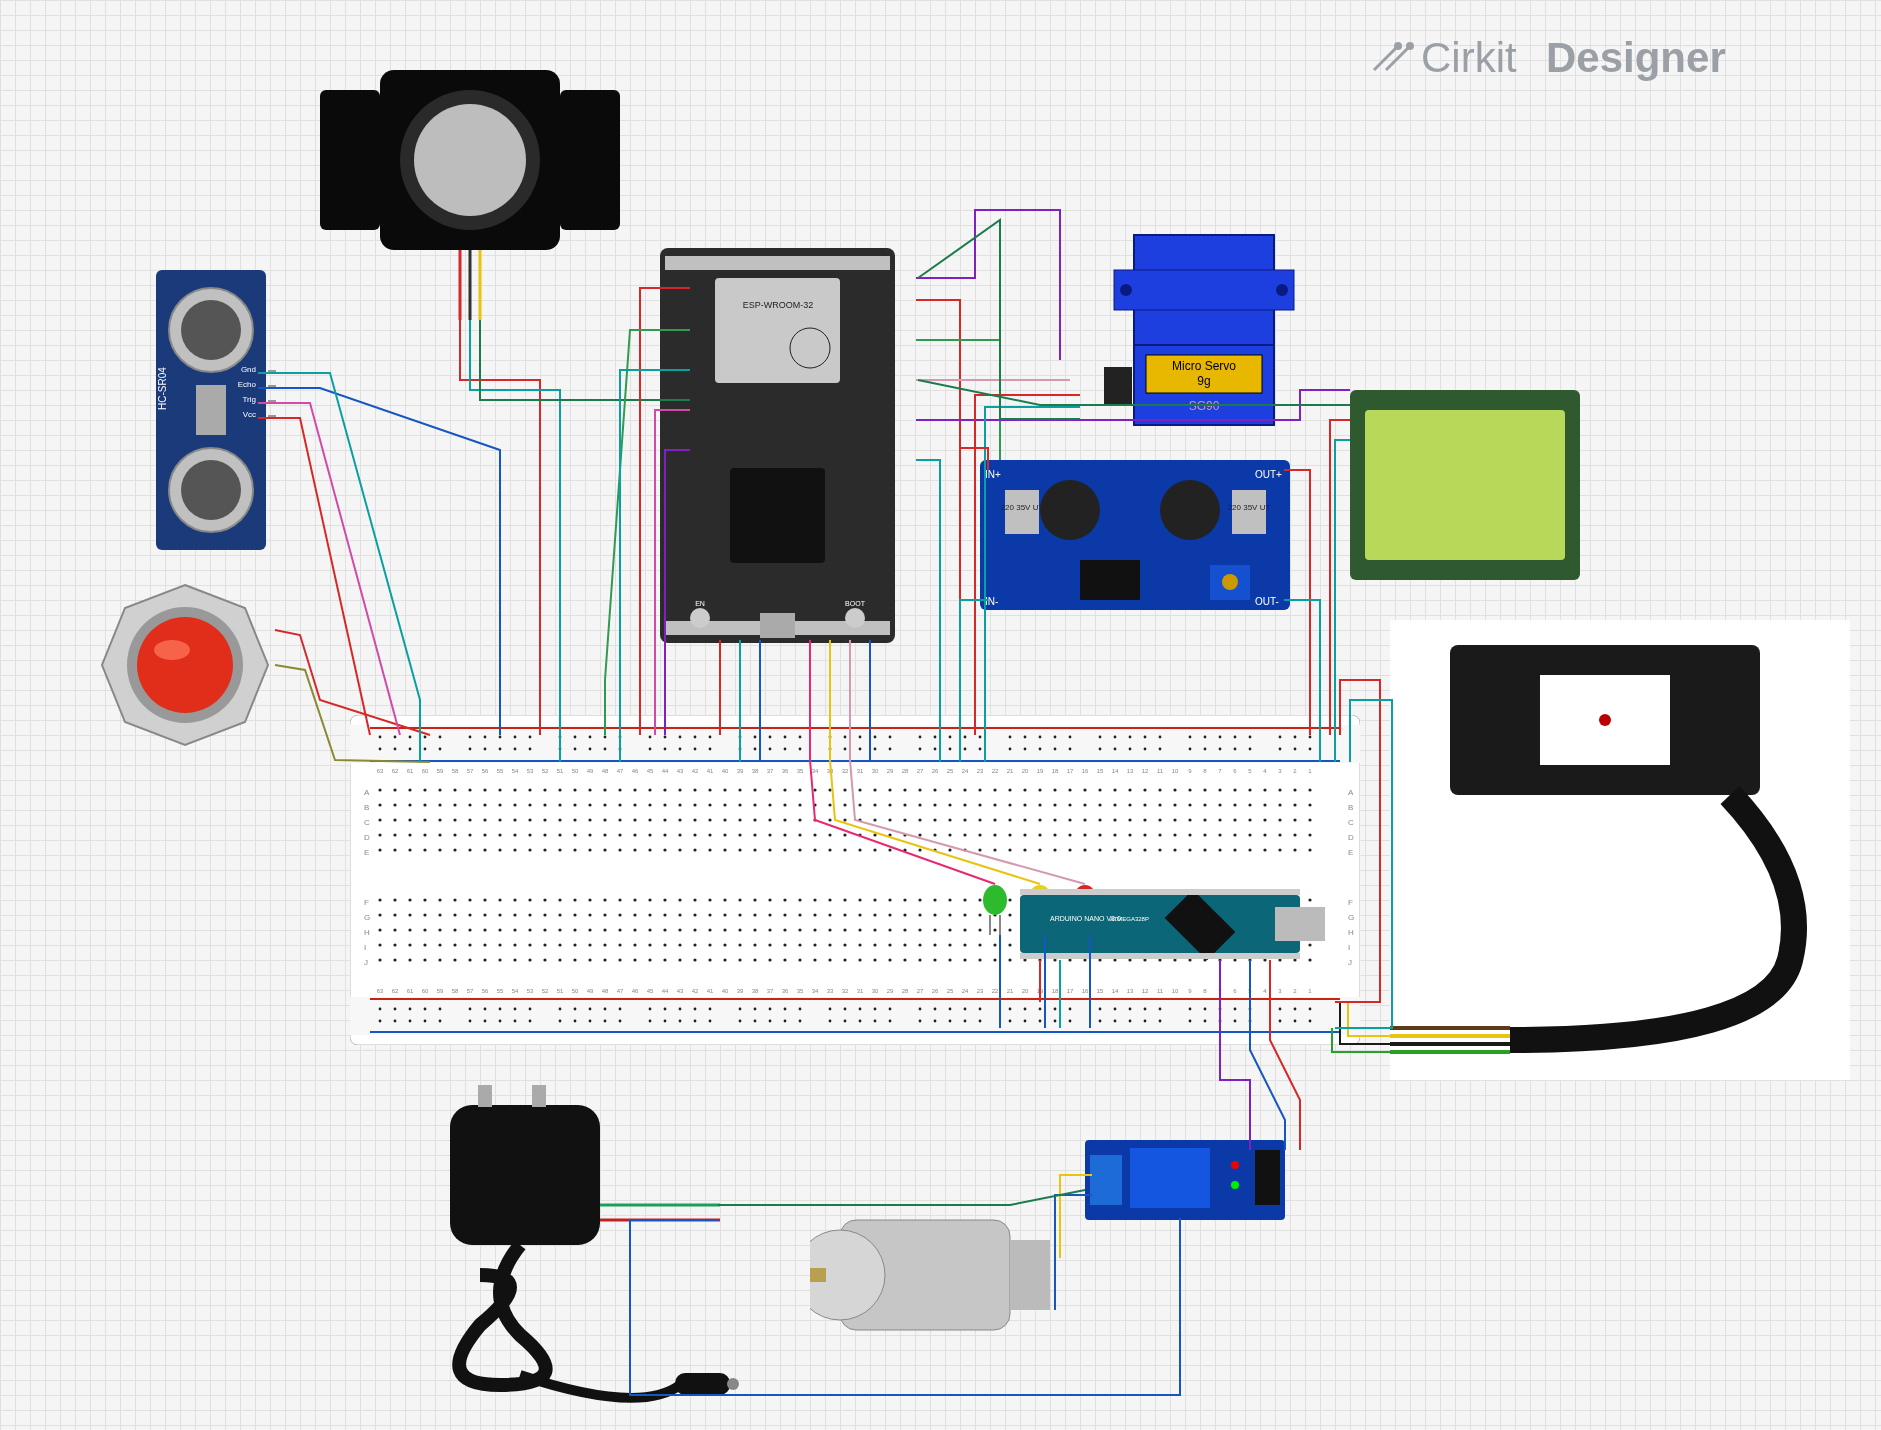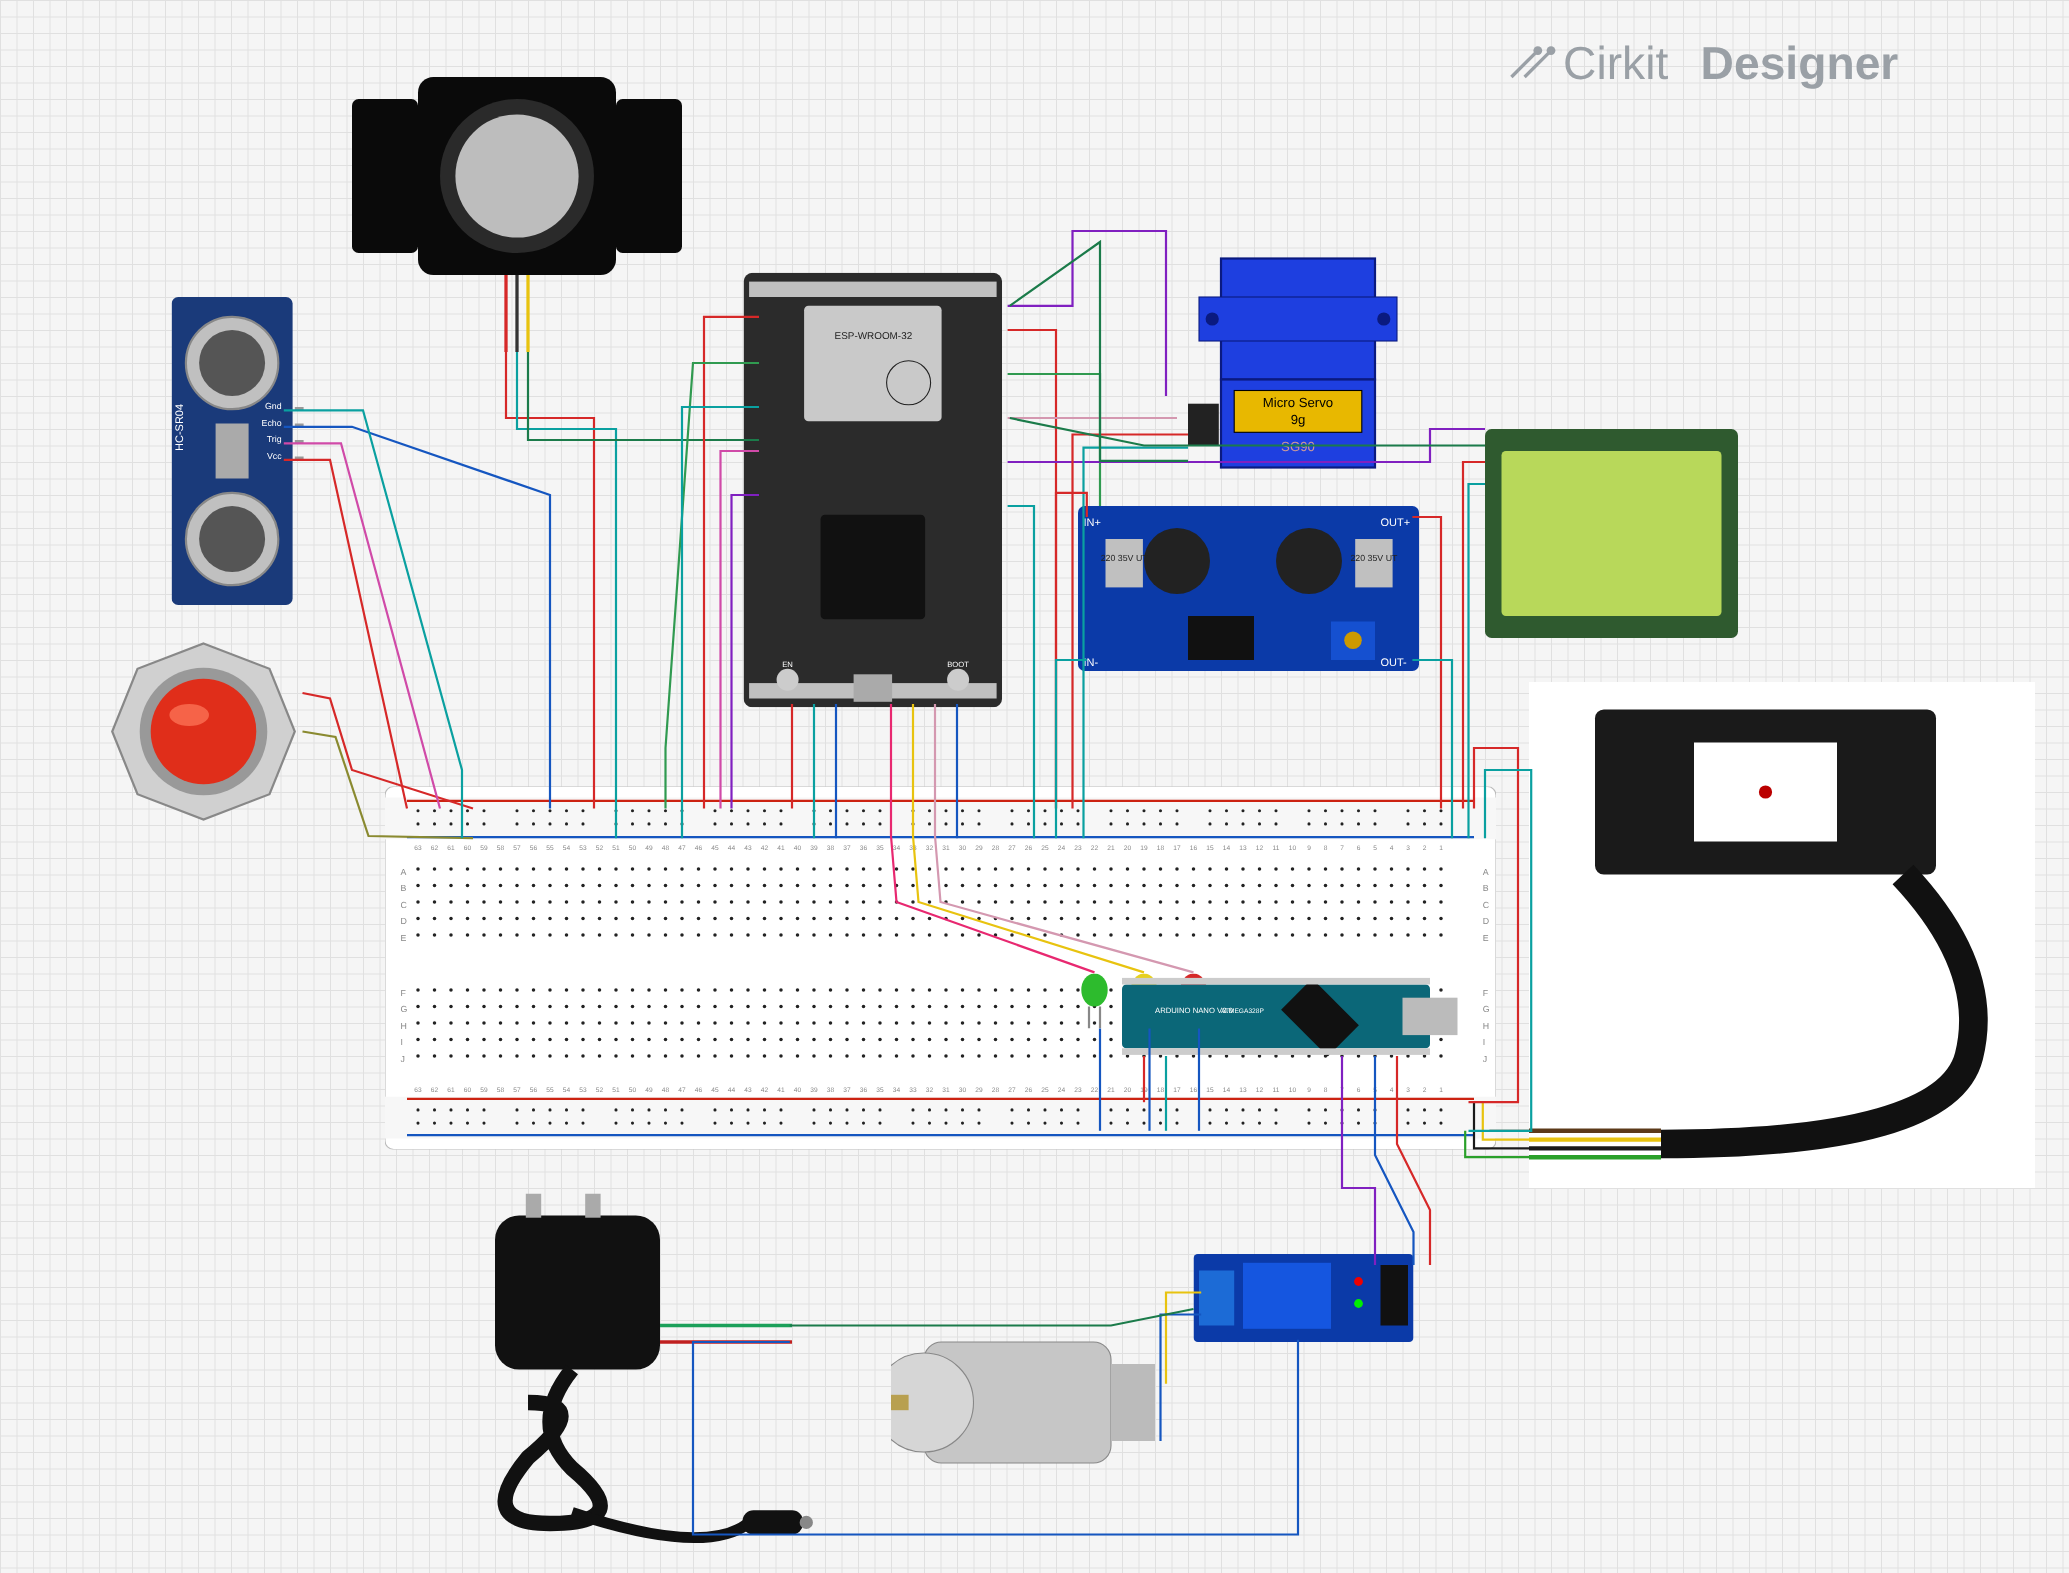--- a/index.html
+++ b/index.html
@@ -70,21 +70,21 @@
 
 <div class="component" style="left:100px;top:580px;">
   <svg width="170" height="170">
     <polygon points="85,5 145,28 168,85 145,142 85,165 25,142 2,85 25,28" fill="#d0d0d0" stroke="#888" stroke-width="2"></polygon>
     <circle cx="85" cy="85" r="58" fill="#999"></circle>
     <circle cx="85" cy="85" r="48" fill="#e02e1a"></circle>
     <ellipse cx="72" cy="70" rx="18" ry="10" fill="#ff7a5c" opacity="0.7"></ellipse>
   </svg>
 </div>
 
-<div class="component" style="left:676px;top:248px;">
+<div class="component" style="left:660px;top:248px;">
   <svg width="235" height="395">
     <rect x="0" y="0" width="235" height="395" rx="8" fill="#2b2b2b"></rect>
 
     <g fill="#c0c0c0">
       <rect x="5" y="8" width="225" height="14"></rect>
       <rect x="5" y="373" width="225" height="14"></rect>
     </g>
 
     <rect x="55" y="30" width="125" height="105" rx="4" fill="#c9c9c9"></rect>
     <text x="118" y="60" font-size="9" fill="#222" text-anchor="middle">ESP-WROOM-32</text>
@@ -94,21 +94,21 @@
 
     <rect x="100" y="365" width="35" height="25" fill="#aaa"></rect>
 
     <circle cx="40" cy="370" r="10" fill="#ccc"></circle>
     <circle cx="195" cy="370" r="10" fill="#ccc"></circle>
     <text x="40" y="358" font-size="7" fill="#fff" text-anchor="middle">EN</text>
     <text x="195" y="358" font-size="7" fill="#fff" text-anchor="middle">BOOT</text>
   </svg>
 </div>
 
-<div class="component" style="left:1080px;top:225px;">
+<div class="component" style="left:1080px;top:225px;padding-left:24px;">
   <svg width="200" height="210">
     <rect x="30" y="10" width="140" height="110" fill="#1e3fe0" stroke="#0a1a80" stroke-width="2"></rect>
     <rect x="10" y="45" width="180" height="40" fill="#1e3fe0" stroke="#0a1a80"></rect>
     <circle cx="22" cy="65" r="6" fill="#0a1a80"></circle>
       <circle cx="178" cy="65" r="6" fill="#0a1a80"></circle>
     <rect x="30" y="120" width="140" height="80" fill="#1e3fe0" stroke="#0a1a80" stroke-width="2"></rect>
     <rect x="42" y="130" width="116" height="38" fill="#e8b800" stroke="#000"></rect>
     <text x="100" y="145" font-size="12" fill="#000" text-anchor="middle">Micro Servo</text>
     <text x="100" y="160" font-size="12" fill="#000" text-anchor="middle">9g</text>
     <text x="100" y="185" font-size="12" fill="#c99" text-anchor="middle">SG90</text>

